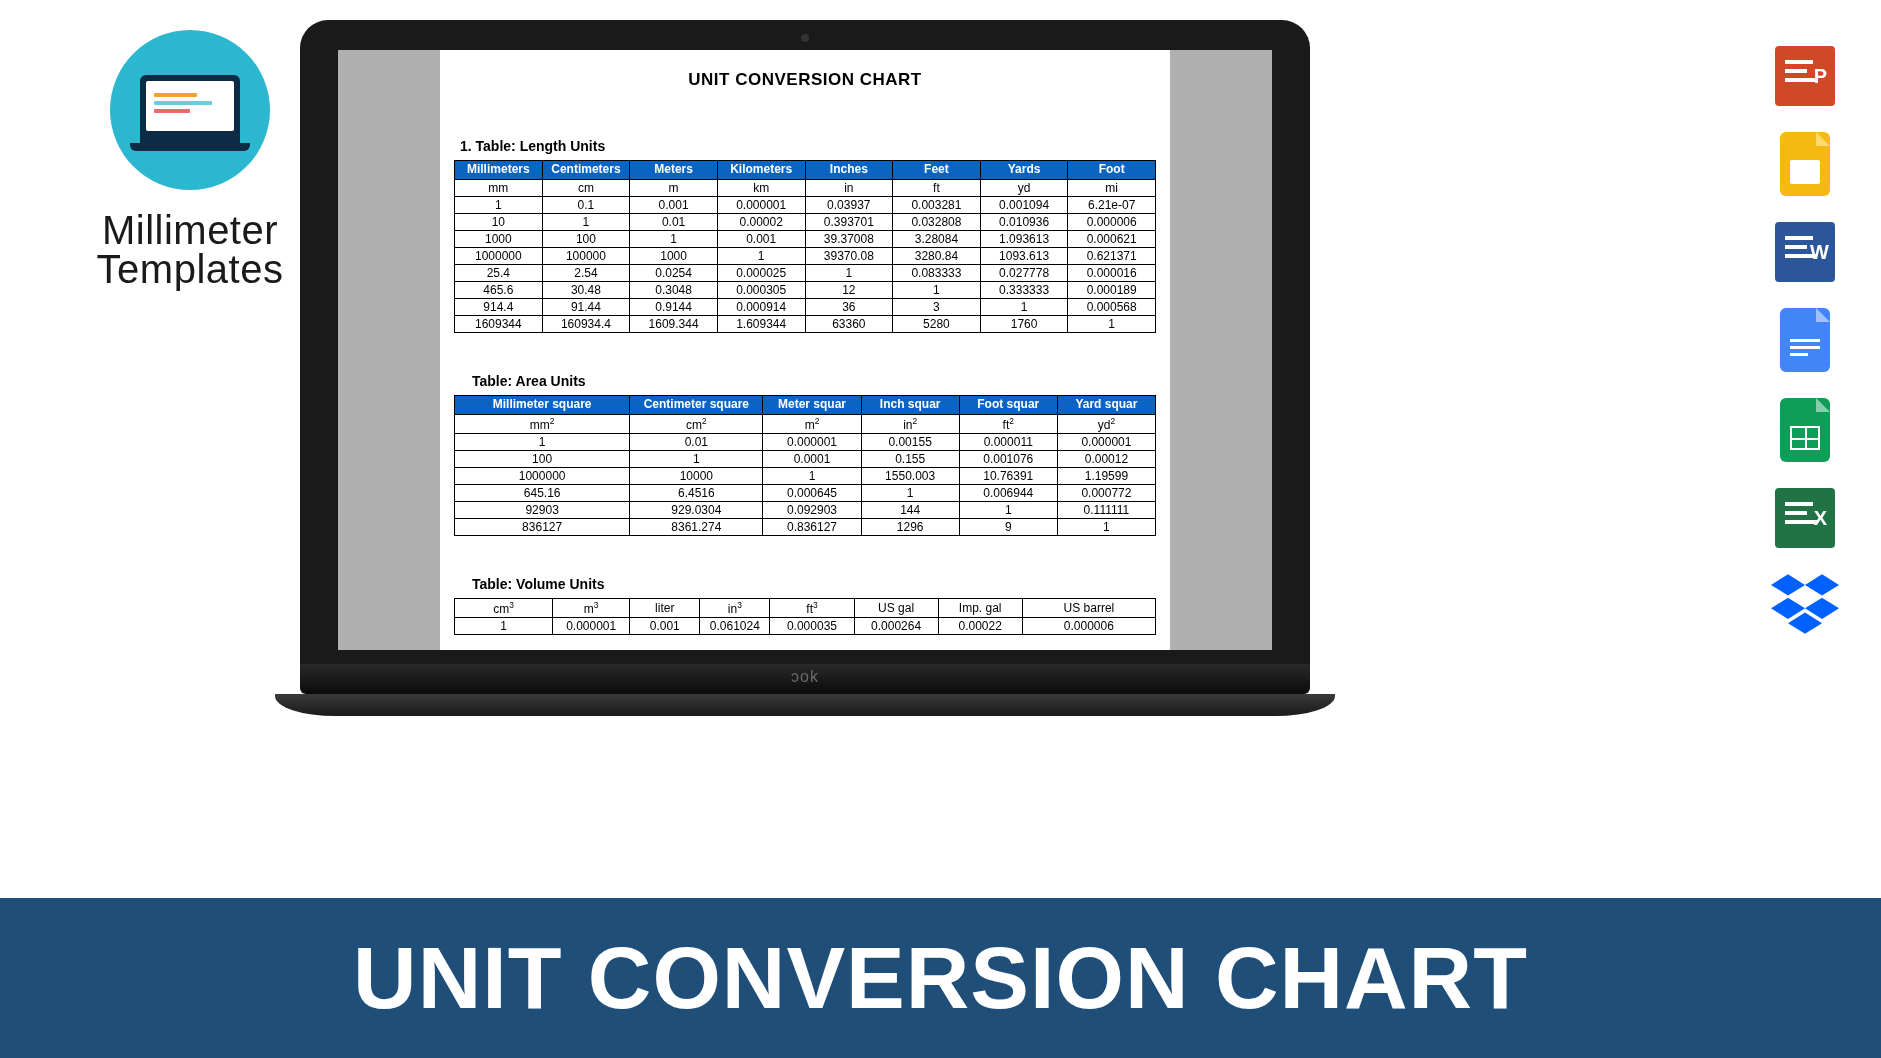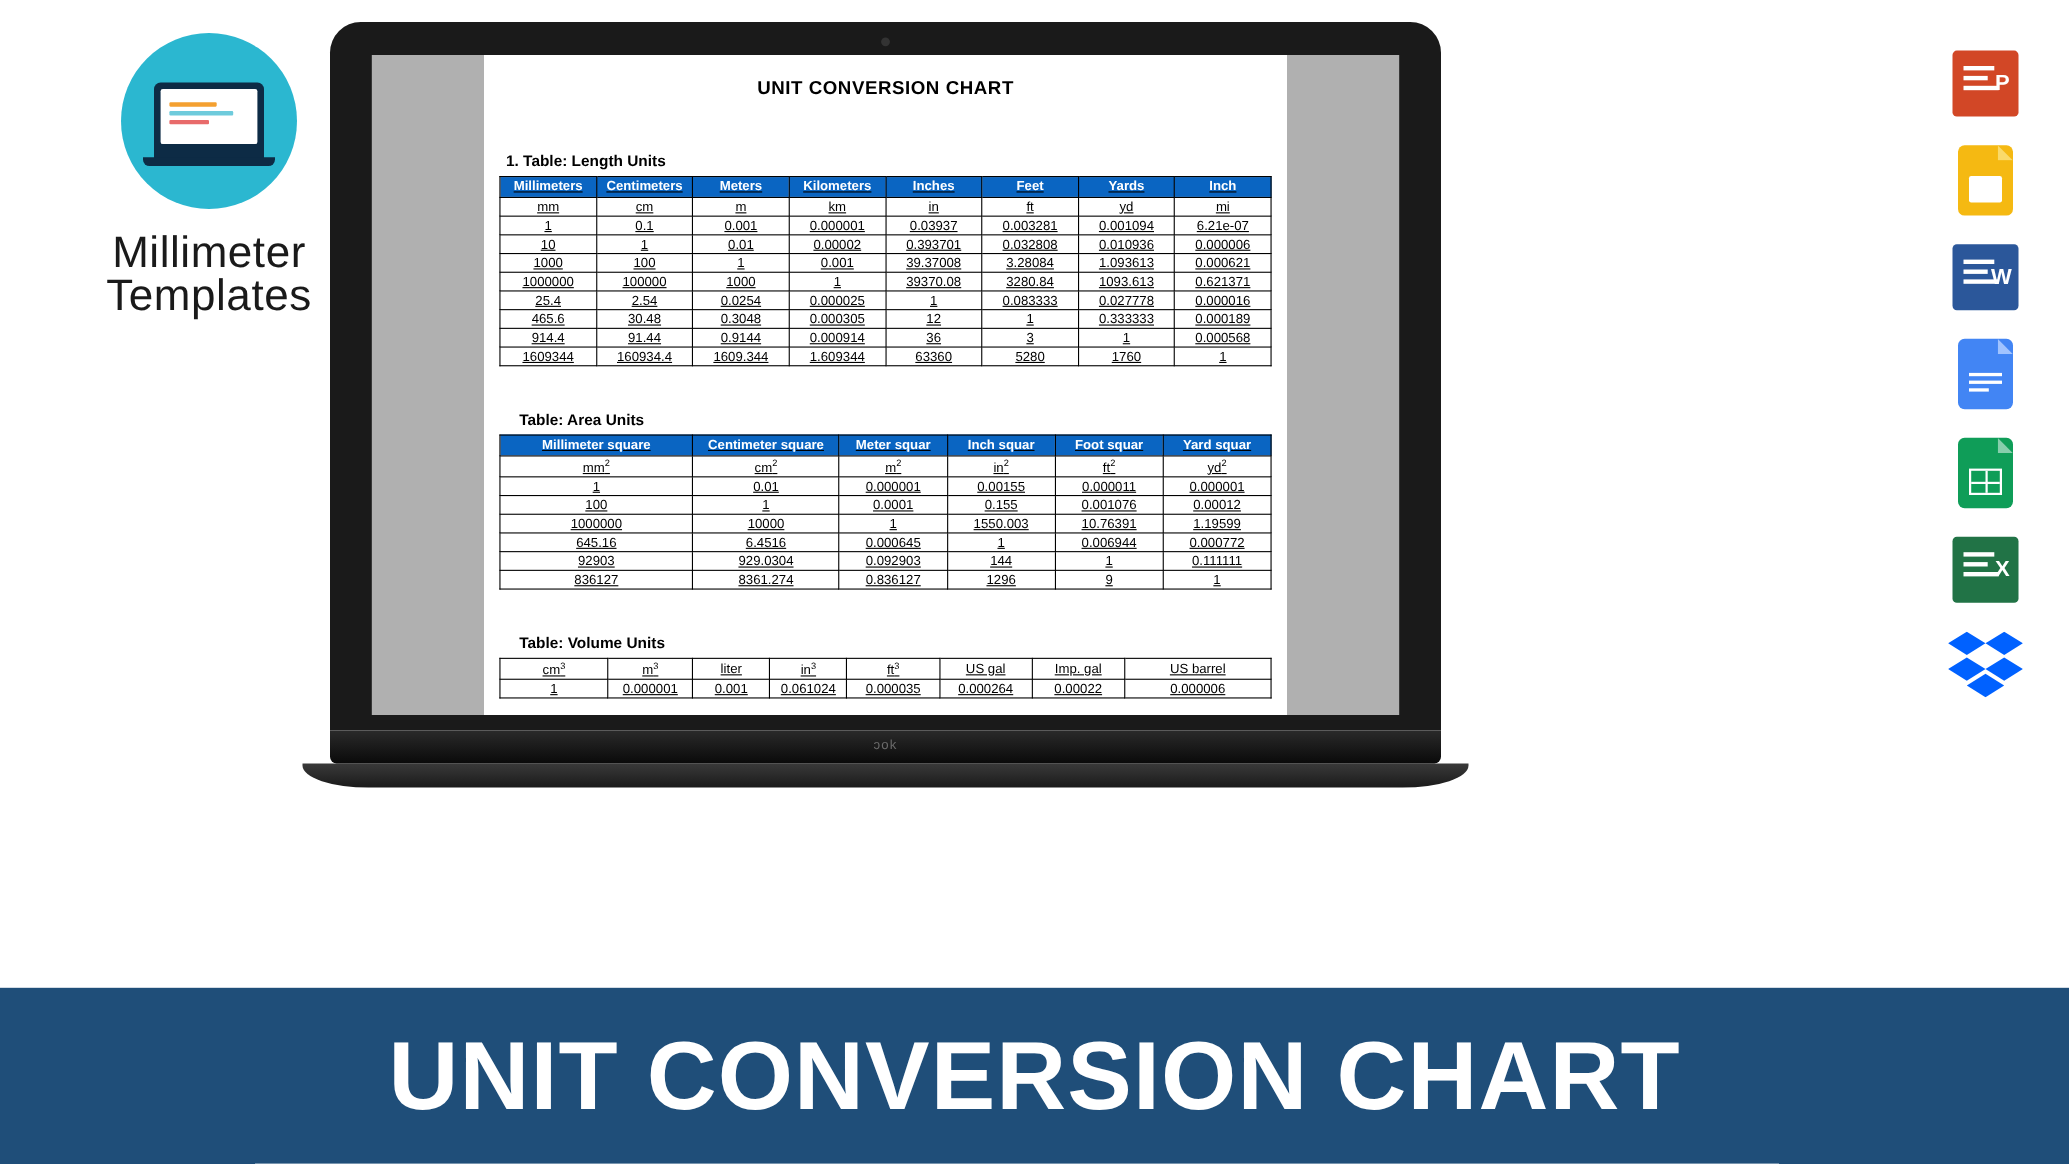--- a/index.html
+++ b/index.html
@@ -14,26 +14,26 @@
   .logo-lines { position: absolute; top: 18px; left: 14px; right: 14px; z-index: 2; }
   .logo-lines div { height: 4px; margin-bottom: 4px; border-radius: 1px; }
   .logo-text { font-size: 40px; color: #1a1a1a; margin-top: 18px; letter-spacing: 0.5px; font-weight: 400; }
 
   
   .laptop { position: absolute; top: 20px; left: 300px; width: 1010px; }
   .laptop-bezel { background: #1a1a1a; border-radius: 28px 28px 0 0; padding: 30px 38px 14px 38px; position: relative; }
   .laptop-cam { position: absolute; top: 14px; left: 50%; transform: translateX(-50%); width: 8px; height: 8px; border-radius: 50%; background: #333; }
   .laptop-screen { background: #b0b0b0; height: 600px; overflow: hidden; position: relative; display: flex; justify-content: center; }
   .laptop-page { background: #fff; width: 730px; height: 100%; padding: 20px 14px; font-size: 12px; color: #000; overflow: hidden; }
-  .laptop-hinge { background: linear-gradient(#2a2a2a,#0a0a0a); height: 30px; border-radius: 0 0 6px 6px; position: relative; text-align: center; color: #6a6a6a; font-size: 12px; line-height: 26px; letter-spacing: 1px; }
+  .laptop-hinge { background: linear-gradient(#2a2a2a,#0a0a0a); height: 30px; border-radius: 0 0 6px 6px; position: relative; text-align: center; color: #6a6a6a; font-size: 16px; line-height: 26px; letter-spacing: 1px; }
   .laptop-base { background: linear-gradient(#3a3a3a,#1a1a1a); height: 22px; width: 1060px; margin-left: -25px; border-radius: 0 0 60px 60px / 0 0 20px 20px; }
 
   .doc-title { text-align: center; font-weight: bold; font-size: 17px; letter-spacing: 0.5px; }
   .section-label { font-weight: bold; font-size: 14px; margin: 48px 0 6px 6px; }
-  table.conv { border-collapse: collapse; width: 100%; font-size: 12px; table-layout: fixed; text-decoration: underline; }
+  table.conv { border-collapse: collapse; width: 100%; font-size: 12px; table-layout: fixed; }
   table.conv th { background: #0a65c2; color: #fff; font-weight: bold; border: 1px solid #000; padding: 2px 2px; font-size: 12px; line-height: 1.15; }
   table.conv td { border: 1px solid #000; padding: 1px 2px; text-align: center; font-size: 12px; }
   .sub-row td { font-size: 12px; }
   sup { font-size: 0.7em; }
 
   
   .sidebar { position: absolute; top: 46px; right: 38px; width: 76px; display: flex; flex-direction: column; gap: 26px; align-items: center; }
   .app-icon { width: 60px; height: 60px; border-radius: 4px; display: flex; align-items: center; justify-content: center; color: #fff; font-weight: bold; font-size: 20px; position: relative; }
   .icon-ppt { background: #d24726; }
   .icon-slides { background: #f5b912; border-radius: 6px; width: 50px; height: 64px; }
@@ -87,21 +87,21 @@
         <table class="conv">
             <tbody>
               <tr>
                 <th>Millimeters</th>
                 <th>Centimeters</th>
                 <th>Meters</th>
                 <th>Kilometers</th>
                 <th>Inches</th>
                 <th>Feet</th>
                 <th>Yards</th>
-                <th>Inch</th>
+                <th>Foot</th>
               </tr>
               <tr class="sub-row">
                 <td>mm</td>
                 <td>cm</td>
                 <td>m</td>
                 <td>km</td>
                 <td>in</td>
                 <td>ft</td>
                 <td>yd</td>
                 <td>mi</td>

